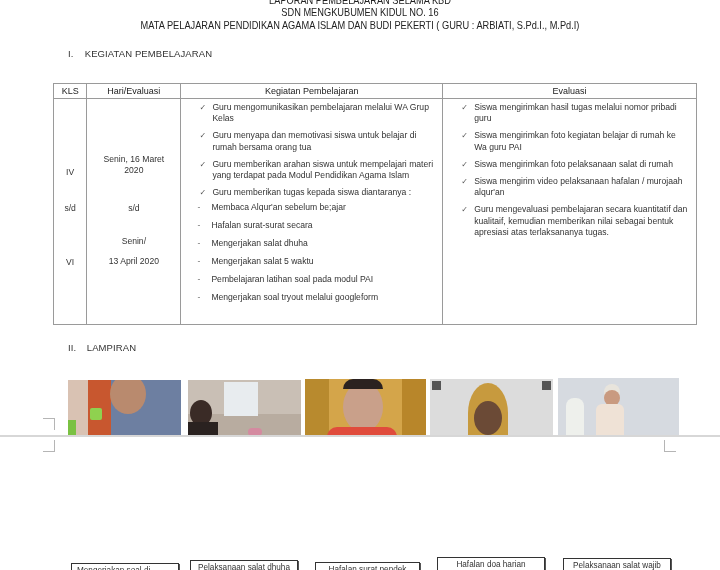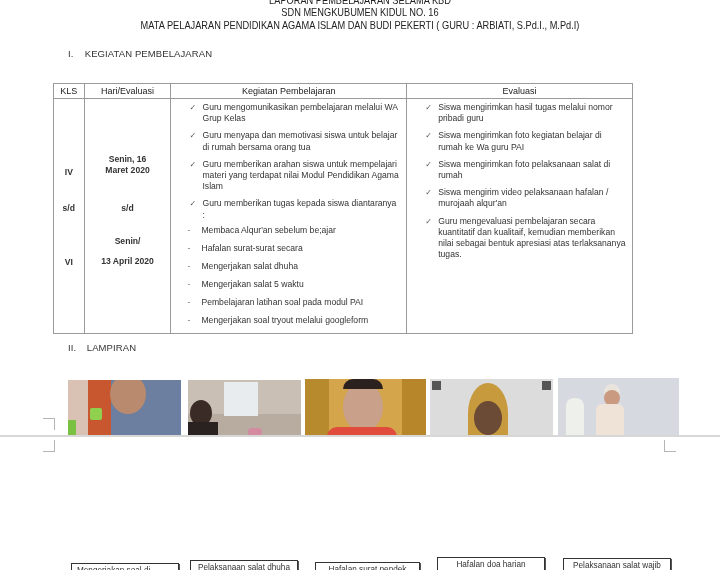--- a/index.html
+++ b/index.html
@@ -10,31 +10,31 @@
   .h0 { top: -6px; }
   .h1 { top: 6px; }
   .h2 { top: 19px; }
 
   .section-title { position: absolute; left: 68px; font-size: 9.5px; color: #333; letter-spacing: 0.1px; }
   .section-title .num { display: inline-block; width: 14px; }
   .sec1 { top: 48px; }
   .sec2 { top: 342px; }
 
   table.main {
-    position: absolute; left: 53px; top: 83px; width: 580px; height: 242px;
+    position: absolute; left: 53px; top: 83px; width: 644px; height: 242px;
     border-collapse: collapse; font-size: 8.6px; color: #333;
   }
   table.main th, table.main td { border: 1px solid #9a9a9a; vertical-align: top; }
   table.main th { height: 15px; font-weight: normal; text-align: center; vertical-align: middle; font-size: 9px; color: #222; }
   .c-kls { width: 33px; }
   .c-hari { width: 93px; }
   .c-keg { width: 259px; }
   .c-eval { width: 251px; }
 
-  td.cell-center { position: relative; text-align: center; font-weight: bold; }
+  td.cell-center { position: relative; text-align: center; }
   .abs { position: absolute; left: 0; right: 0; text-align: center; line-height: 11px; }
 
   ul.checks { list-style: none; padding: 3px 6px 0 18px; }
   ul.checks li { position: relative; padding-left: 13px; line-height: 11.2px; margin-bottom: 6px; }
   ul.checks li .ck { position: absolute; left: 0; top: 0; font-size: 8px; color: #555; }
   ul.dashes { list-style: none; padding: 4px 0 0 16px; }
   ul.dashes li { position: relative; padding-left: 14px; line-height: 11px; margin-bottom: 7px; }
   ul.dashes li .dash { position: absolute; left: 0; top: 0; color: #777; }
   .eval-list { padding-left: 32px; padding-right: 4px; }
 
@@ -92,21 +92,21 @@
       <td class="cell-center">
         <div class="abs" style="top:55px; padding:0 14px;">Senin, 16 Maret 2020</div>
         <div class="abs" style="top:104px">s/d</div>
         <div class="abs" style="top:137px">Senin/</div>
         <div class="abs" style="top:157px">13 April 2020</div>
       </td>
       <td>
         <ul class="checks">
           <li><span class="ck">✓</span><span>Guru mengomunikasikan pembelajaran melalui WA Grup Kelas</span></li>
           <li><span class="ck">✓</span><span>Guru menyapa dan memotivasi siswa untuk belajar di rumah bersama orang tua</span></li>
-          <li><span class="ck">✓</span><span>Guru memberikan arahan siswa untuk mempelajari materi yang terdapat nilai Modul Pendidikan Agama Islam</span></li>
+          <li><span class="ck">✓</span><span>Guru memberikan arahan siswa untuk mempelajari materi yang terdapat pada Modul Pendidikan Agama Islam</span></li>
           <li style="margin-bottom:0"><span class="ck">✓</span><span>Guru memberikan tugas kepada siswa diantaranya :</span></li>
         </ul>
         <ul class="dashes">
           <li><span class="dash">-</span><span>Membaca Alqur'an sebelum be;ajar</span></li>
           <li><span class="dash">-</span><span>Hafalan surat-surat secara</span></li>
           <li><span class="dash">-</span><span>Mengerjakan salat dhuha</span></li>
           <li><span class="dash">-</span><span>Mengerjakan salat 5 waktu</span></li>
           <li><span class="dash">-</span><span>Pembelajaran latihan soal pada modul PAI</span></li>
           <li><span class="dash">-</span><span>Mengerjakan soal tryout melalui googleform</span></li>
         </ul>

